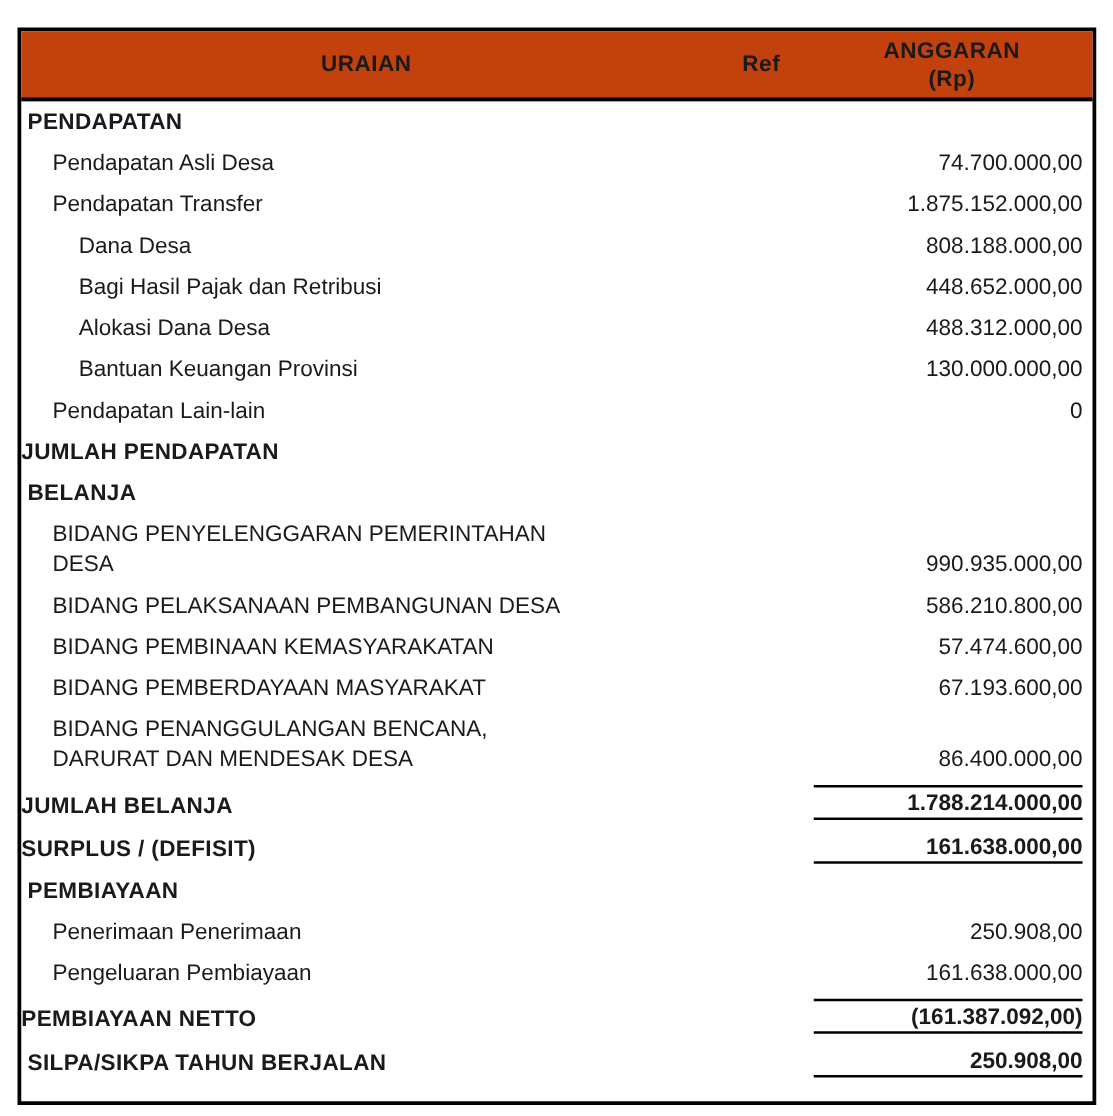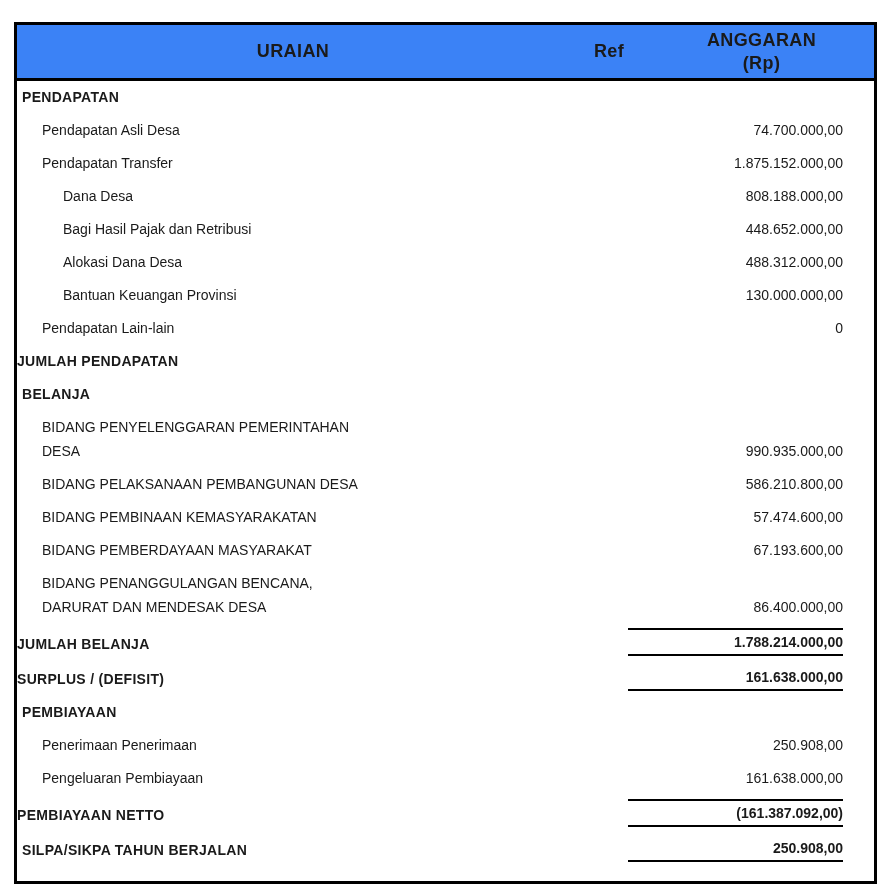--- a/index.html
+++ b/index.html
@@ -34,46 +34,46 @@
     font-size: 18px;
     letter-spacing: 0.4px;
   }
   .th-uraian { flex: 1; text-align: center; }
   .th-ref   { width: 80px; text-align: center; }
   .th-ang   { width: 225px; text-align: center; white-space: pre-line; line-height: 23px; }
   .tbody { flex: 1; display: flex; flex-direction: column; }
   .row {
     display: flex;
     align-items: flex-end;
-    font-size: 14px;
+    font-size: 18px;
     line-height: 24px;
     padding: 4px 0 5px 0;
   }
   .label { flex: 1; white-space: pre-line; }
   .ref-cell { width: 55px; }
   .amount {
     width: 215px;
-    margin-right: 31px;
+    margin-right: 8px;
     text-align: right;
     box-sizing: border-box;
   }
   .lt { border-top: 2px solid #000; }
   .lb { border-bottom: 2px solid #000; }
   .t-section .label { padding-left: 5px;  font-weight: bold; letter-spacing: 0.3px; }
   .t-item1  .label { padding-left: 25px; }
   .t-item2  .label { padding-left: 46px; }
   .t-total  .label { font-weight: bold; letter-spacing: 0.3px; }
   .t-grand  .label { padding-left: 5px;  font-weight: bold; letter-spacing: 0.3px; }
   .t-total .amount, .t-grand .amount { font-weight: bold; }
 </style>
 </head>
 <body>
 
 <div class="budget-table">
-  <div class="thead" style="background: #3b82f6;">
+  <div class="thead" style="background: #c2410c;">
     <div class="th-uraian">URAIAN</div>
     <div class="th-ref">Ref</div>
     <div class="th-ang">ANGGARAN
 (Rp)</div>
   </div>
   <div class="tbody">
       <div class="row t-section">
         <div class="label">PENDAPATAN</div>
         <div class="ref-cell"></div>
         <div class="amount"></div>

